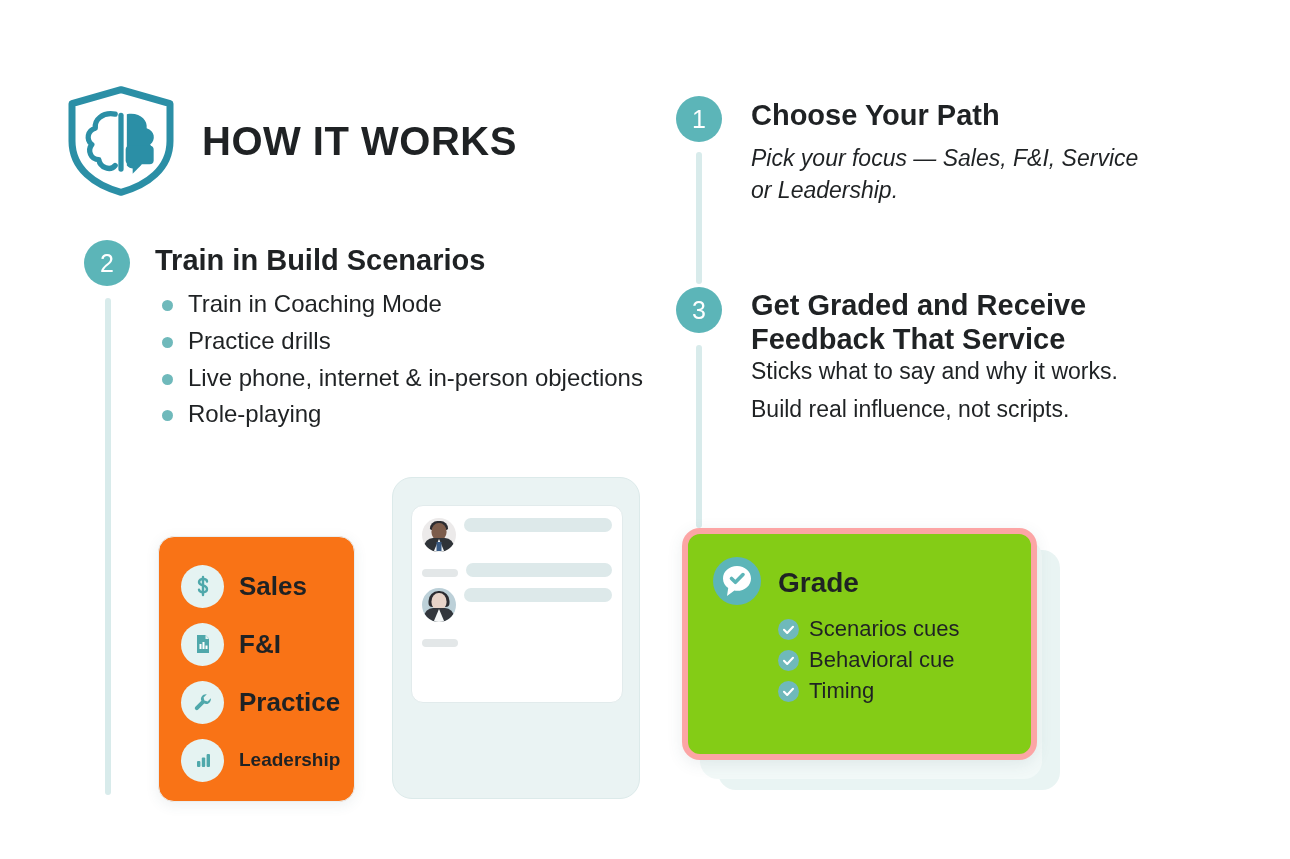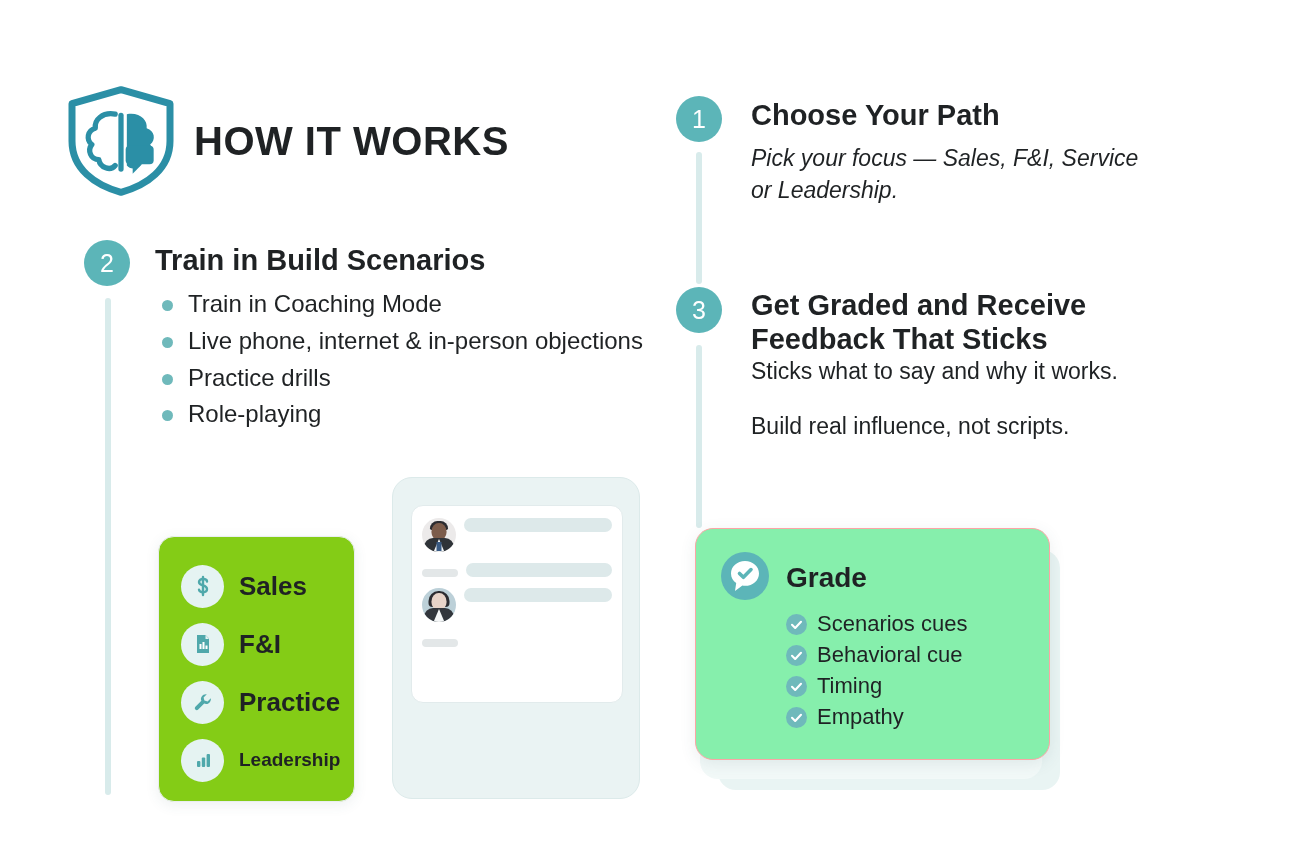--- a/index.html
+++ b/index.html
@@ -7,40 +7,40 @@
   body {
     background:#ffffff;
     font-family:"Liberation Sans", sans-serif;
     color:#1d1d1f;
     position:relative;
     overflow:hidden;
   }
   .stage { position:absolute; inset:0; }
 
   
-  .header { position:absolute; left:62px; top:85px; display:flex; align-items:center; gap:14px; }
+  .header { position:absolute; left:62px; top:85px; display:flex; align-items:center; gap:22px; }
   .shield-logo { width:118px; height:112px; display:block; }
   .header-title {
     font-size:40px; font-weight:700; letter-spacing:0.5px; color:#1f2224;
     white-space:nowrap;
   }
 
   
   .step { position:absolute; }
   .step-badge {
     position:absolute; width:46px; height:46px; border-radius:50%;
     background:#5cb5b8; color:#ffffff;
     display:flex; align-items:center; justify-content:center;
     font-size:25px; font-weight:400; line-height:1;
   }
   .connector { position:absolute; width:6px; border-radius:3px; background:#d8ebeb; }
 
   .step-title { font-size:29px; font-weight:700; color:#1f2224; line-height:1.18; }
   .step-body { font-size:23px; font-weight:400; color:#1f2224; line-height:1.37; }
-  .step-body + .step-body { margin-top:23px; }
+  .step-body + .step-body { margin-top:6px; }
 
   
   #step1 { left:676px; top:96px; width:470px; }
   #step1 .step-badge { left:0; top:0; }
   #step1 .s-content { margin-left:75px; }
   #step1 .step-title { margin-top:2px; }
   #step1 .step-body { margin-top:11px;font-style:italic; }
 
   
   #step2 { left:84px; top:240px; width:560px; }
@@ -61,21 +61,21 @@
   
   #step3 { left:676px; top:287px; width:500px; }
   #step3 .step-badge { left:0; top:0; }
   #step3 .s-content { margin-left:75px; }
   #step3 .step-title { margin-top:1px; }
   #step3 .step-body:first-of-type { margin-top:18px; }
 
   
   .paths-card {
     position:absolute; left:158px; top:536px; width:197px; height:266px;
-    background:#84cc16; border:1px solid #e9eef0; border-radius:16px;
+    background:#f97316; border:1px solid #e9eef0; border-radius:16px;
     box-shadow:0 3px 14px rgba(60,90,95,.09);
     padding:20px 0 0 0;
   }
   .path-row { display:flex; align-items:center; gap:15px; padding:0 0 0 22px; height:58px; }
   .path-ico {
     width:43px; height:43px; border-radius:50%; background:#e5f3f2;
     display:flex; align-items:center; justify-content:center; flex:0 0 43px;
   }
   .path-ico svg { display:block; }
   .path-label { font-size:26px; font-weight:700; color:#1f2224; white-space:nowrap; }
@@ -115,22 +115,22 @@
   .grade-wrap { position:absolute; left:682px; top:528px; width:378px; height:262px; }
   .grade-back2 {
     position:absolute; left:36px; top:22px; width:342px; height:240px;
     background:#e9f4f3; border-radius:18px;
   }
   .grade-back1 {
     position:absolute; left:18px; top:11px; width:342px; height:240px;
     background:#f2f9f8; border-radius:18px;
   }
   .grade-card {
-    position:absolute; left:13px; top:0; width:355px; height:232px;
-    background:#86efac; border:1px solid #fca5a5; border-radius:18px;
+    position:absolute; left:0; top:0; width:355px; height:232px;
+    background:#84cc16; border:6px solid #fca5a5; border-radius:18px;
     box-shadow:0 4px 16px rgba(60,90,95,.10);
     padding:22px 0 0 24px;
   }
   .grade-head { display:flex; align-items:center; gap:16px; }
   .grade-ico { width:50px; height:50px; flex:0 0 50px; }
   .grade-title { font-size:28px; font-weight:700; color:#1f2224; }
   .grade-list { list-style:none; margin-top:6px; margin-left:66px; }
   .grade-list li { display:flex; align-items:center; gap:10px; margin-bottom:5px; }
   .check { width:21px; height:21px; flex:0 0 21px; }
   .grade-item-label { font-size:22px; color:#1f2224; white-space:nowrap; }
@@ -171,38 +171,38 @@
     <div class="step-badge">2</div>
     <div class="s-content">
       <div class="step-title">Train in Build Scenarios</div>
       <ul class="bullets">
         <li>
           <span class="dot"></span>
           <span>Train in Coaching Mode</span>
         </li>
         <li>
           <span class="dot"></span>
+          <span>Practice drills</span>
+        </li>
+        <li>
+          <span class="dot"></span>
           <span>Live phone, internet &amp; in-person objections</span>
-        </li>
-        <li>
-          <span class="dot"></span>
-          <span>Practice drills</span>
         </li>
         <li>
           <span class="dot"></span>
           <span>Role-playing</span>
         </li>
       </ul>
     </div>
   </div>
 
   <div class="step" id="step3">
     <div class="step-badge">3</div>
     <div class="s-content">
-      <div class="step-title">Get Graded and Receive Feedback That Sticks</div>
+      <div class="step-title">Get Graded and Receive Feedback That Service</div>
       <div class="step-body">Sticks what to say and why it works.</div>
       <div class="step-body">Build real influence, not scripts.</div>
     </div>
   </div>
 
   <div class="paths-card">
 
     <div class="path-row">
       <span class="path-ico">
         <svg width="24" height="24" viewBox="0 0 24 24">
@@ -324,24 +324,17 @@
           </svg>
           <span class="grade-item-label">Behavioral cue</span>
         </li>
         <li>
           <svg class="check" viewBox="0 0 21 21">
             <circle cx="10.5" cy="10.5" r="10.5" fill="#6fb9bb"></circle>
             <path d="M6 10.8 L9.2 14 L15 7.8" fill="none" stroke="#ffffff" stroke-width="2.1" stroke-linecap="round" stroke-linejoin="round"></path>
           </svg>
           <span class="grade-item-label">Timing</span>
         </li>
-        <li>
-          <svg class="check" viewBox="0 0 21 21">
-            <circle cx="10.5" cy="10.5" r="10.5" fill="#6fb9bb"></circle>
-            <path d="M6 10.8 L9.2 14 L15 7.8" fill="none" stroke="#ffffff" stroke-width="2.1" stroke-linecap="round" stroke-linejoin="round"></path>
-          </svg>
-          <span class="grade-item-label">Empathy</span>
-        </li>
       </ul>
     </div>
   </div>
 
 </div>
 
 </body></html>

